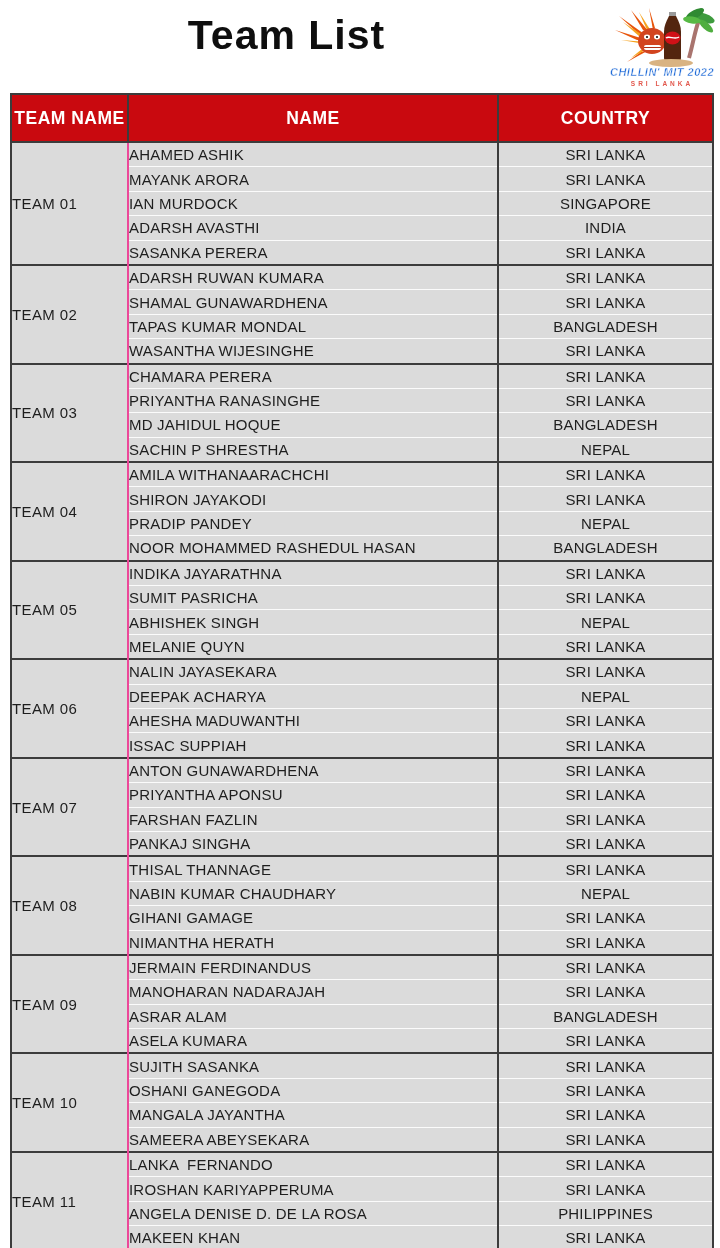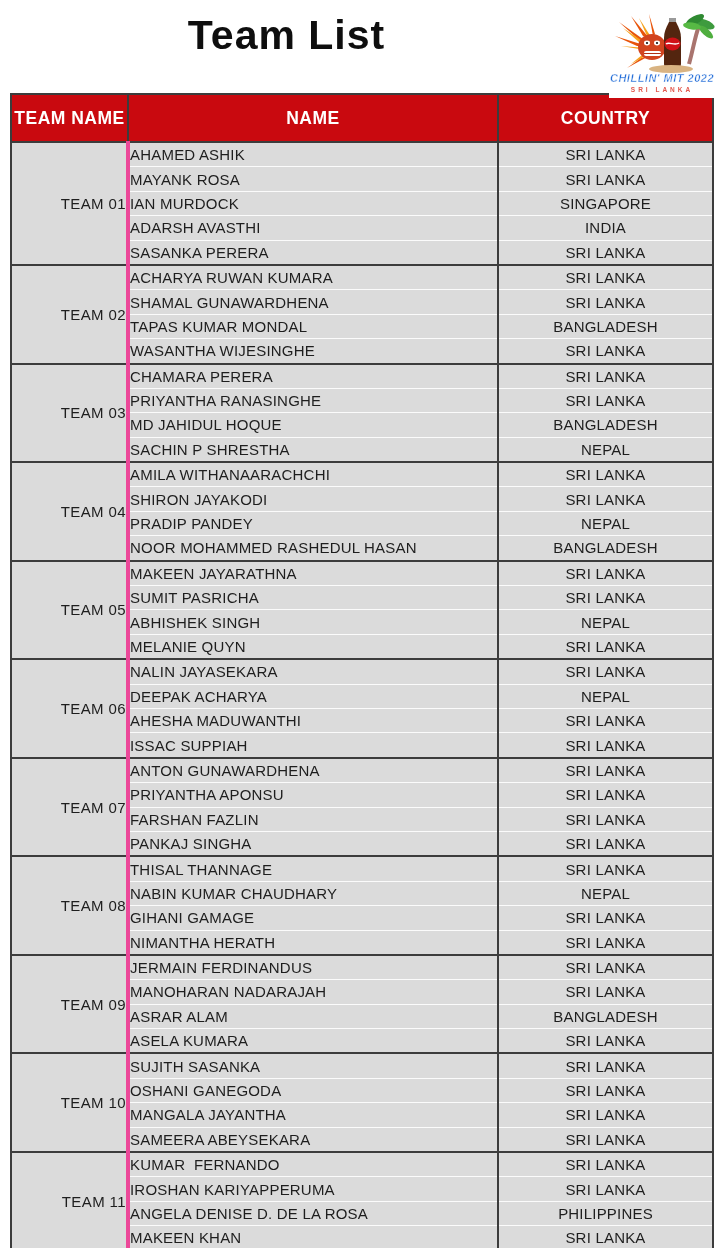--- a/index.html
+++ b/index.html
@@ -5,40 +5,40 @@
   html,body{margin:0;padding:0;}
   body{
     width:720px;height:1248px;background:#ffffff;position:relative;
     font-family:"Liberation Sans", sans-serif;overflow:hidden;
   }
   .page-title{
     position:absolute;top:12px;left:0;width:573px;text-align:center;
     font-size:41px;font-weight:bold;color:#0e0e0e;letter-spacing:1px;
   }
   .logo{
-    position:absolute;top:12px;left:609px;width:107px;height:86px;z-index:5;
+    position:absolute;top:6px;left:609px;width:107px;height:86px;z-index:5;
   }
   .table-wrap{
     position:absolute;top:93px;left:10px;width:702px;z-index:1;
   }
   table{
     border-collapse:collapse;width:702px;table-layout:fixed;
     border:2px solid #3c3c3c;
   }
   thead th{
     background:#C9090F;color:#ffffff;font-weight:bold;font-size:17.5px;
     height:44px;border:2px solid #3c3c3c;letter-spacing:0.5px;
   }
   tbody{border-top:2px solid #3c3c3c;}
   td{
     background:#DBDBDB;color:#1e1e1e;height:23.4px;padding:0;
     font-size:15px;overflow:hidden;
   }
   .team-cell{
-    text-align:right;border-right:4px solid #ec4899;letter-spacing:0.4px;margin-top:28px;
+    text-align:left;border-right:2px solid #ec4899;letter-spacing:0.4px;margin-top:28px;
   }
   .name-cell{
     text-align:left;padding-left:0;white-space:pre;letter-spacing:0.2px;
     border-right:2px solid #3c3c3c;
   }
   .country-cell{text-align:center;letter-spacing:0.2px;}
   .member-row + .member-row td{border-top:1px solid #fbfbfb;}
 </style>
 </head>
 <body>
@@ -108,40 +108,40 @@
         <th>COUNTRY</th>
       </tr>
     </thead>
   <tbody>
         <tr class="member-row">
           <td class="team-cell" rowspan="5">TEAM 01</td>
           <td class="name-cell">AHAMED ASHIK</td>
           <td class="country-cell">SRI LANKA</td>
         </tr>
         <tr class="member-row">
-          <td class="name-cell">MAYANK ROSA</td>
+          <td class="name-cell">MAYANK ARORA</td>
           <td class="country-cell">SRI LANKA</td>
         </tr>
         <tr class="member-row">
           <td class="name-cell">IAN MURDOCK</td>
           <td class="country-cell">SINGAPORE</td>
         </tr>
         <tr class="member-row">
           <td class="name-cell">ADARSH AVASTHI</td>
           <td class="country-cell">INDIA</td>
         </tr>
         <tr class="member-row">
           <td class="name-cell">SASANKA PERERA</td>
           <td class="country-cell">SRI LANKA</td>
         </tr>
       </tbody>
       <tbody>
         <tr class="member-row">
           <td class="team-cell" rowspan="4">TEAM 02</td>
-          <td class="name-cell">ACHARYA RUWAN KUMARA</td>
+          <td class="name-cell">ADARSH RUWAN KUMARA</td>
           <td class="country-cell">SRI LANKA</td>
         </tr>
         <tr class="member-row">
           <td class="name-cell">SHAMAL GUNAWARDHENA</td>
           <td class="country-cell">SRI LANKA</td>
         </tr>
         <tr class="member-row">
           <td class="name-cell">TAPAS KUMAR MONDAL</td>
           <td class="country-cell">BANGLADESH</td>
         </tr>
@@ -184,21 +184,21 @@
           <td class="country-cell">NEPAL</td>
         </tr>
         <tr class="member-row">
           <td class="name-cell">NOOR MOHAMMED RASHEDUL HASAN</td>
           <td class="country-cell">BANGLADESH</td>
         </tr>
       </tbody>
       <tbody>
         <tr class="member-row">
           <td class="team-cell" rowspan="4">TEAM 05</td>
-          <td class="name-cell">MAKEEN JAYARATHNA</td>
+          <td class="name-cell">INDIKA JAYARATHNA</td>
           <td class="country-cell">SRI LANKA</td>
         </tr>
         <tr class="member-row">
           <td class="name-cell">SUMIT PASRICHA</td>
           <td class="country-cell">SRI LANKA</td>
         </tr>
         <tr class="member-row">
           <td class="name-cell">ABHISHEK SINGH</td>
           <td class="country-cell">NEPAL</td>
         </tr>
@@ -298,21 +298,21 @@
           <td class="country-cell">SRI LANKA</td>
         </tr>
         <tr class="member-row">
           <td class="name-cell">SAMEERA ABEYSEKARA</td>
           <td class="country-cell">SRI LANKA</td>
         </tr>
       </tbody>
       <tbody>
         <tr class="member-row">
           <td class="team-cell" rowspan="4">TEAM 11</td>
-          <td class="name-cell">KUMAR  FERNANDO</td>
+          <td class="name-cell">LANKA  FERNANDO</td>
           <td class="country-cell">SRI LANKA</td>
         </tr>
         <tr class="member-row">
           <td class="name-cell">IROSHAN KARIYAPPERUMA</td>
           <td class="country-cell">SRI LANKA</td>
         </tr>
         <tr class="member-row">
           <td class="name-cell">ANGELA DENISE D. DE LA ROSA</td>
           <td class="country-cell">PHILIPPINES</td>
         </tr>

